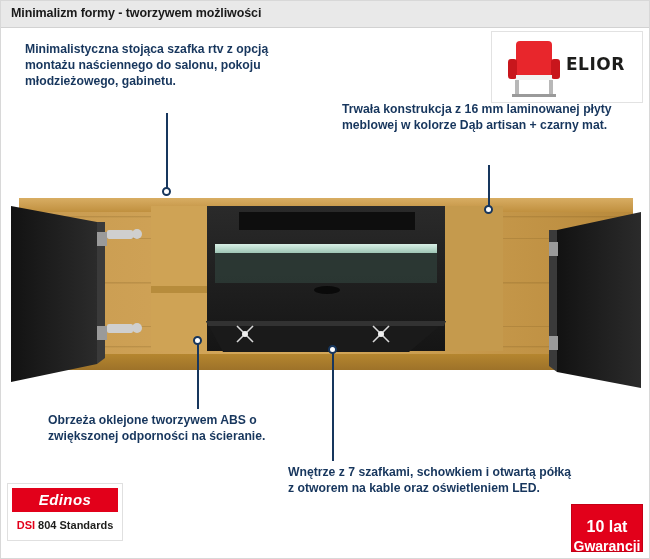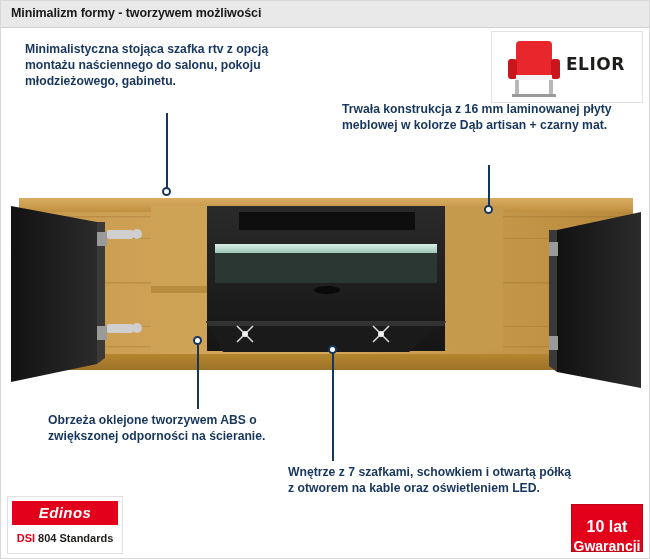--- a/index.html
+++ b/index.html
@@ -105,21 +105,21 @@
     left: 0;
     top: 185px;
     width: 650px;
     height: 215px;
   }
 
   
   .footer-left {
     position: absolute;
     left: 6px;
-    bottom: 4px;
+    bottom: 17px;
     width: 116px;
     height: 58px;
     border: 1px solid #e0e0e0;
     background: #ffffff;
     box-sizing: border-box;
   }
   .edinos-top {
     position: absolute;
     left: 4px; top: 4px;
     width: 106px; height: 24px;

